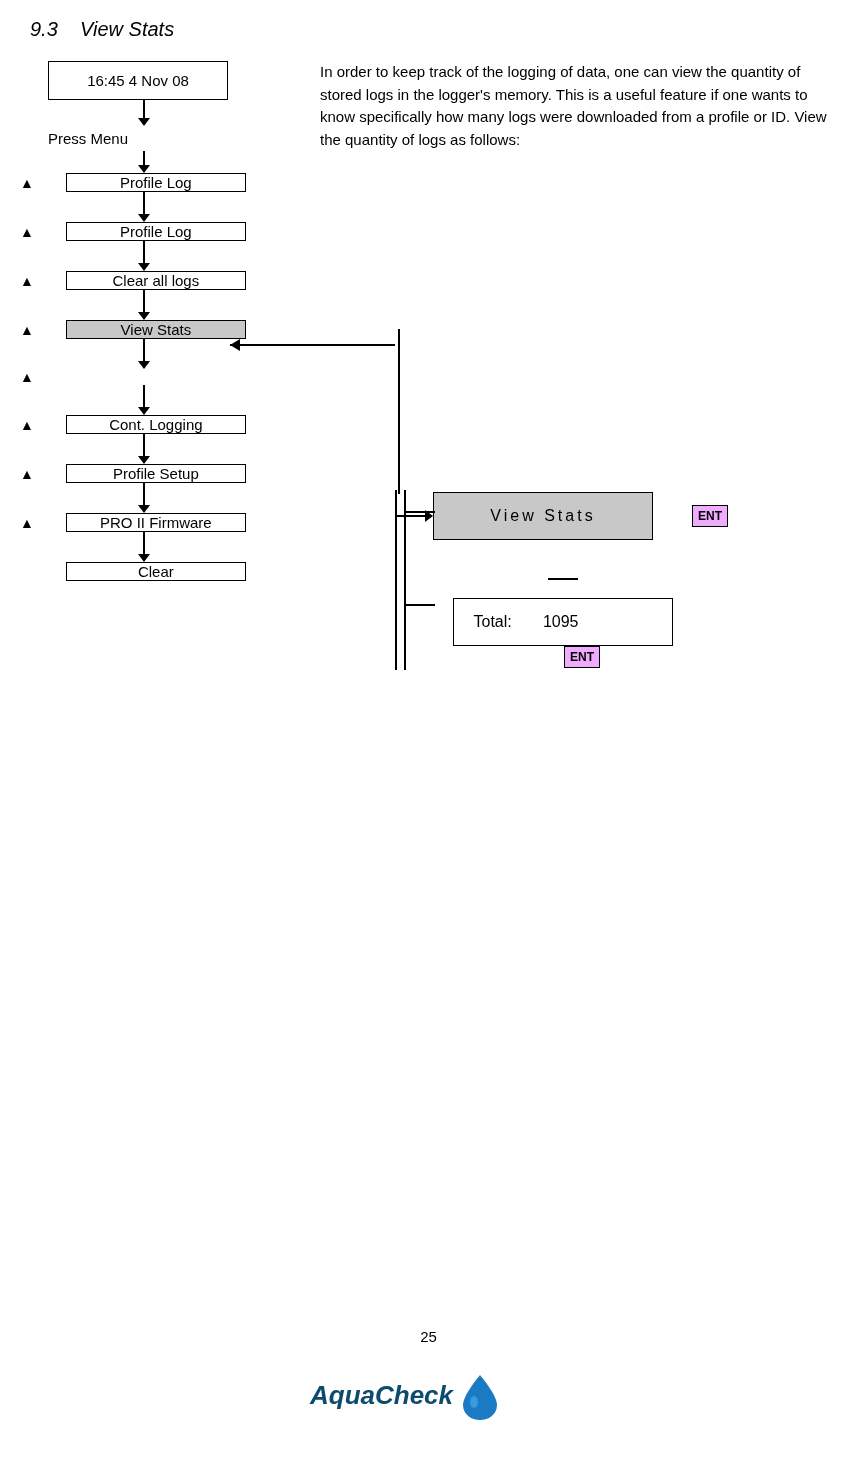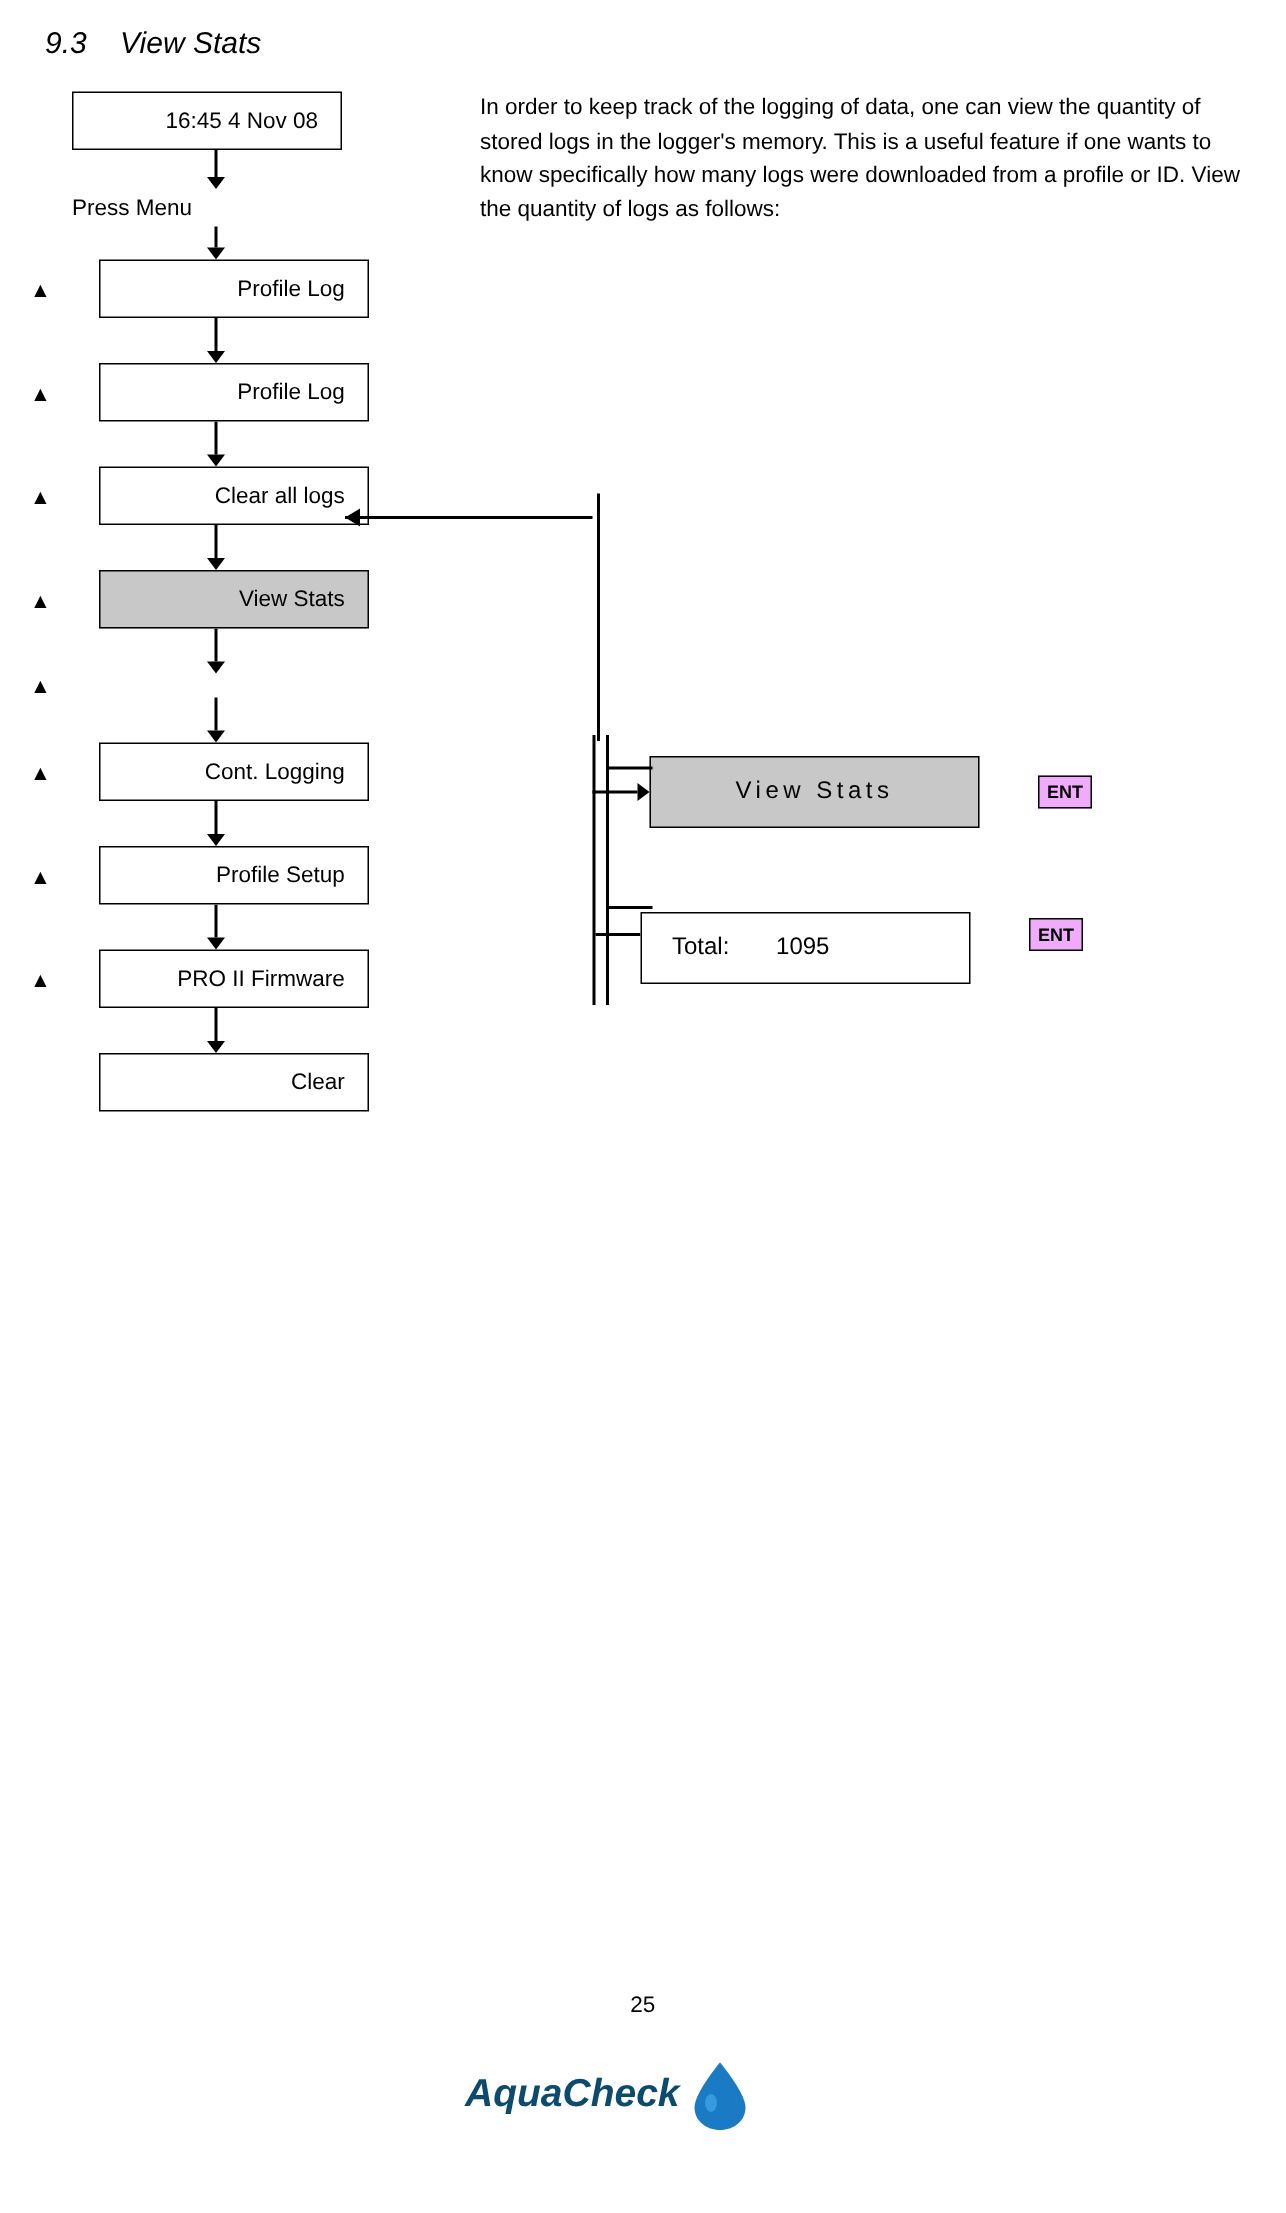--- a/index.html
+++ b/index.html
@@ -44,22 +44,22 @@
       padding-left: 30px;
       padding-top: 0;
       font-size: 15px;
       line-height: 1.5;
     }
 
     
     .flow-box {
       border: 1.5px solid #000;
       background: #fff;
-      text-align: right;
-      padding: 10px 15px;
+      text-align: center;
+      padding: 0 15px;
       min-width: 180px;
       max-width: 220px;
       margin-left: 28px;
       font-size: 15px;
       position: relative;
     }
 
     .flow-box.highlighted {
       background: #c8c8c8;
     }
@@ -75,21 +75,21 @@
       height: 0;
       border-left: 6px solid transparent;
       border-right: 6px solid transparent;
       border-top: 8px solid #000;
     }
 
     
     .date-box {
       border: 1.5px solid #000;
       background: #fff;
-      text-align: right;
+      text-align: center;
       padding: 10px 15px;
       min-width: 180px;
       max-width: 220px;
       margin-left: 28px;
       font-size: 15px;
     }
 
     
     .press-menu {
       margin-left: 28px;
@@ -306,21 +306,21 @@
             <div class="view-stats-box">
               <span>View     Stats</span>
             </div>
             <div style="margin-left:15px;">
               <div class="ent-label">
                 <span>ENT</span>
               </div>
             </div>
           </div>
 
-          <div style="display:flex; flex-direction:row; align-items:center; margin-top:20px;">
+          <div style="display:flex; flex-direction:column; align-items:center; margin-top:20px;">
             <div style="width:30px; height:2px; background:#000;"></div>
             <div style="width:0; height:0; border-top:0px solid transparent; border-bottom:0px solid transparent; border-left:0px solid #000;"></div>
             <div class="total-box">
               <span>Total:</span>&nbsp;&nbsp;&nbsp;&nbsp;&nbsp;&nbsp;
               <span>1095</span>
             </div>
             <div style="margin-left:15px;">
               <div class="ent-label">
                 <span>ENT</span>
               </div>

